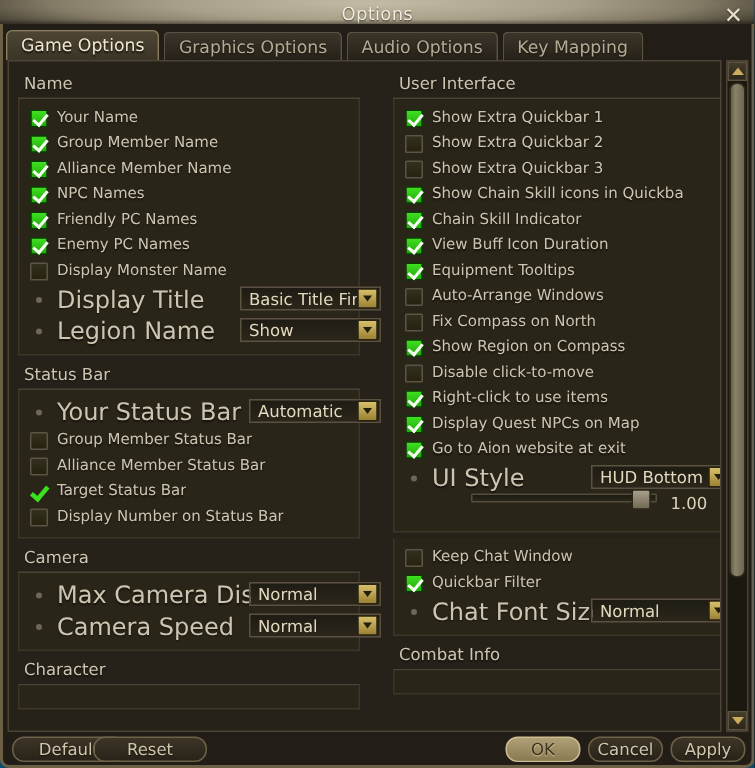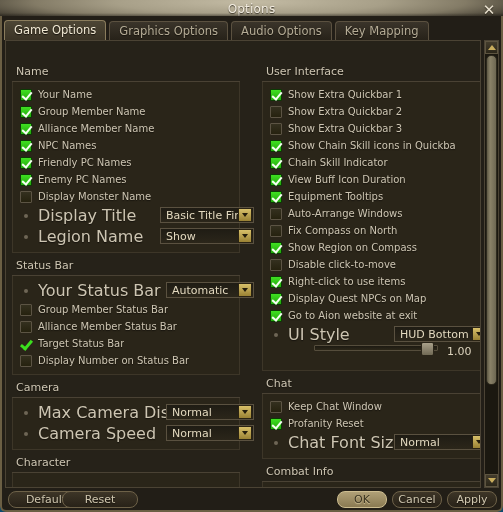--- a/index.html
+++ b/index.html
@@ -114,21 +114,20 @@
     width: 476px; height: 448px;
     background: #262219;
     border: 1px solid #4b4334;
     box-sizing: border-box;
     overflow: hidden;
   }
   .col {
     position: absolute;
     top: 6px;
     width: 228px;
-    margin-top: 16px;
   }
   #col-left  { left: 6px; }
   #col-right { left: 256px; }
 
   
   .group { margin-bottom: 4px; }
   .group-title {
     font-size: 11px;
     color: #cdc5b2;
     padding: 2px 0 3px 4px;
@@ -543,29 +542,28 @@
             </div>
             <div class="slider-row">
               <div class="slider-track">
                 <div class="slider-thumb" style="left: calc(92% - 6px);"></div>
               </div>
               <span class="slider-value">1.00</span>
             </div>
           </div>
         </div>
         <div class="group">
-          <div class="group-title">Chat</div>
           <div class="group-body">
             <div class="row">
               <span class="cb"></span>
               <span class="cb-label">Keep Chat Window</span>
             </div>
             <div class="row">
               <span class="cb on"></span>
-              <span class="cb-label">Profanity Reset</span>
+              <span class="cb-label">Quickbar Filter</span>
             </div>
             <div class="row dd" style="position: relative;">
               <span class="dot"></span>
               <span class="dd-label">Chat Font Size</span>
               <div class="dd-box" style="left: 128px; width: 94px; top: 2px;">
                 <span class="dd-value">Normal</span>
                 <span class="dd-arrow"></span>
               </div>
             </div>
           </div>

